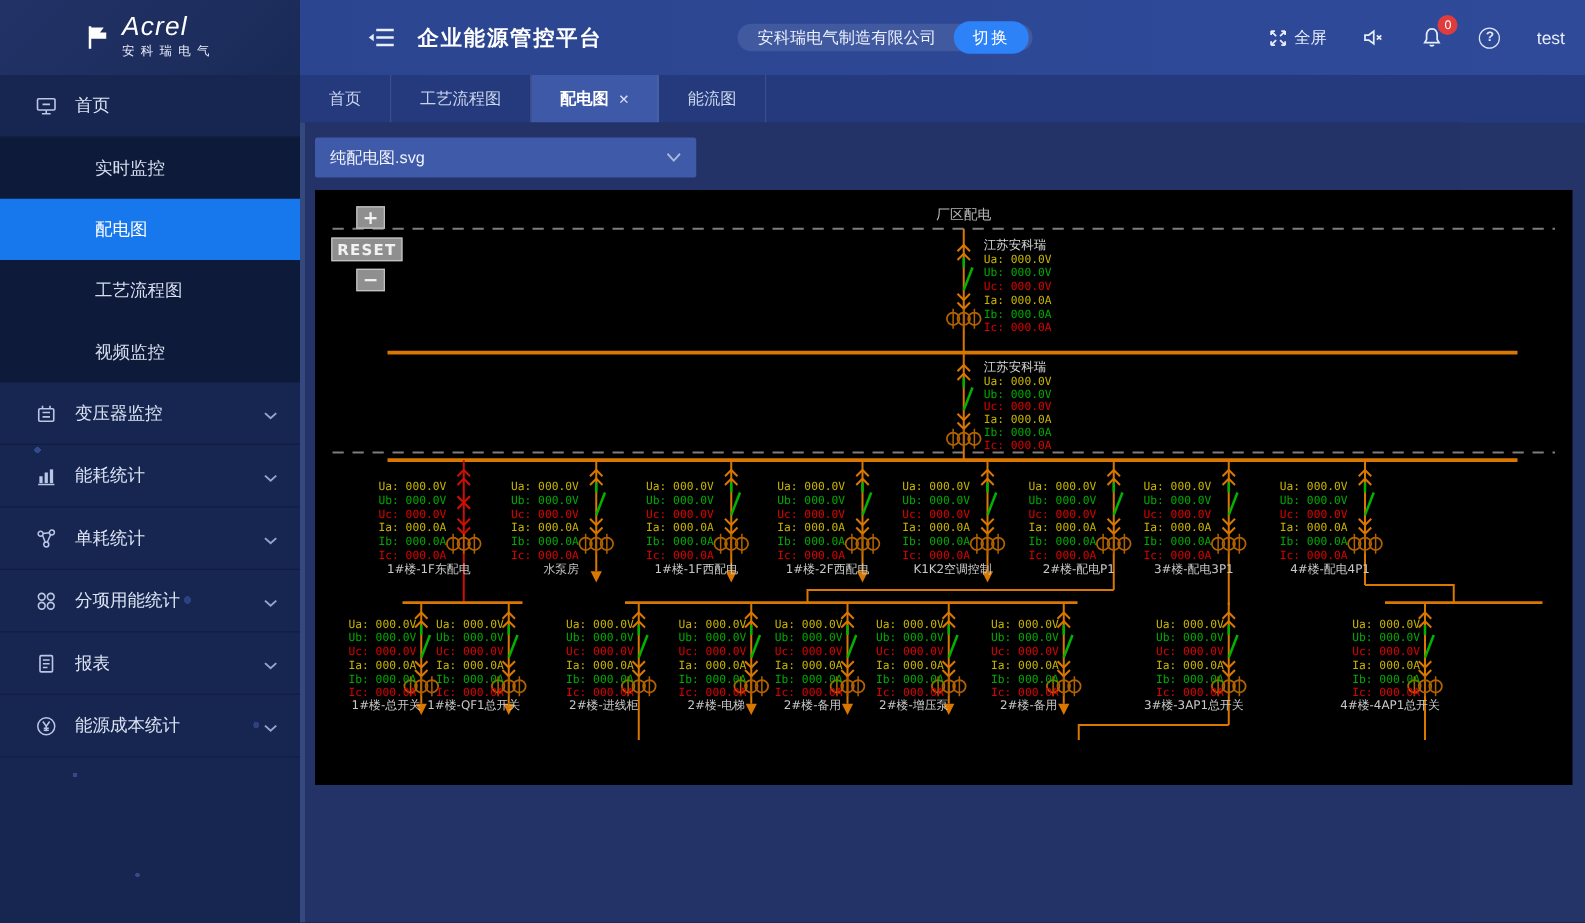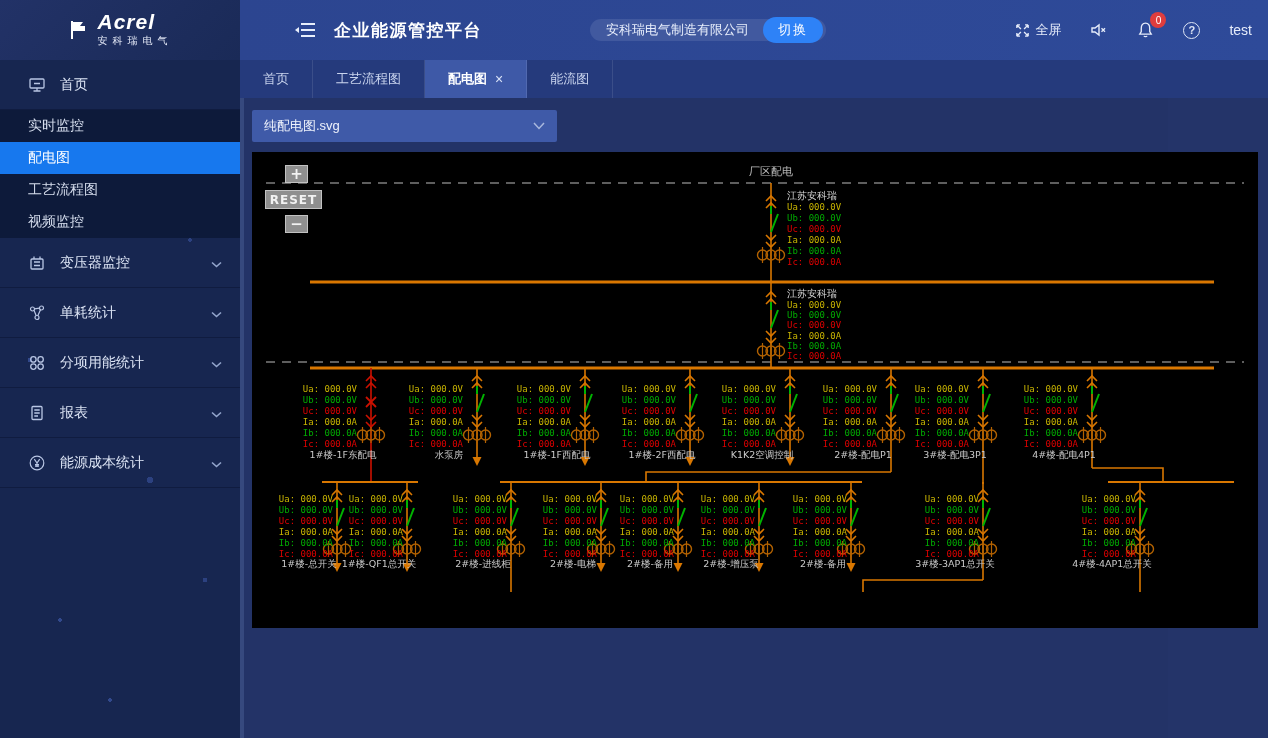--- a/index.html
+++ b/index.html
@@ -5,21 +5,21 @@
   * { margin:0; padding:0; box-sizing:border-box; }
   html,body { width:1268px; height:738px; overflow:hidden; background:#243469;
     font-family:"Liberation Sans","DejaVu Sans",sans-serif; }
   .app { position:relative; width:1268px; height:738px; }
 
   
   .topbar { position:absolute; left:0; top:0; width:1268px; height:60px; display:flex; z-index:5; }
   .logo-zone { width:240px; height:60px; background:linear-gradient(135deg,#223267,#1a2a57);
     display:flex; align-items:center; justify-content:center; gap:8px; }
   .logo-text { color:#fff; text-align:left; }
-  .logo-brand { display:block; font-size:21px; font-weight:bold; font-style:italic; letter-spacing:1px; line-height:20px;}
+  .logo-brand { display:block; font-size:21px; font-weight:normal; font-style:italic; letter-spacing:1px; line-height:20px;}
   .logo-sub { display:block; font-size:10px; letter-spacing:5px; color:#e8edfa; margin-top:2px;}
   .topbar-main { flex:1; background:linear-gradient(90deg,#2c4590,#2e4a99); display:flex; align-items:center;padding-left:28px; }
   .collapse-btn { margin-left:26px; cursor:pointer; display:flex; align-items:center; }
   .app-title { color:#fff; font-size:17px; font-weight:bold; letter-spacing:1.5px; margin-left:18px; }
   .company-pill { margin-left:108px; height:22px; background:#41599f; border-radius:15px;
     display:flex; align-items:center; padding:0 3px 0 16px; gap:14px; }
   .company-name { color:#e9effc; font-size:13px; }
   .switch-btn { height:26px; padding:0 15px; border:none; border-radius:13px; background:#2e82f7;
     color:#fff; font-size:13px; letter-spacing:2px; cursor:pointer; font-family:inherit;}
   .topbar-right { margin-left:auto; display:flex; align-items:center; gap:29px; padding-right:16px; color:#e6ecfa;}
@@ -39,21 +39,21 @@
       radial-gradient(circle 3px at 150px 420px, #2c4180 99%, transparent),
       radial-gradient(circle 2px at 60px 560px, #32498c 99%, transparent),
       radial-gradient(circle 2.5px at 205px 520px, #2c4180 99%, transparent),
       radial-gradient(circle 2px at 110px 640px, #32498c 99%, transparent);}
   .side-item { height:50px; display:flex; align-items:center; padding:0 18px 0 28px;
     color:#dde5f5; font-size:14px; cursor:pointer; border-bottom:1px solid rgba(9,18,45,.45); }
   .side-item .mi { width:18px; height:18px; margin-right:14px; display:flex; align-items:center;}
   .side-item .lbl { flex:1; }
   .side-item.open { background:rgba(255,255,255,.04); }
   .submenu { background:#0d1a3a; }
-  .sub-item { height:32px; display:flex; align-items:center; padding-left:28px; color:#d6deee;
+  .sub-item { height:49px; display:flex; align-items:center; padding-left:76px; color:#d6deee;
     font-size:14px; cursor:pointer; }
   .sub-item.active { background:#1778ee; color:#fff; }
 
   
   .tabbar { position:absolute; left:240px; top:60px; width:1028px; height:38px; background:#253a7c; display:flex; }
   .tab { height:38px; padding:0 23px; display:flex; align-items:center; gap:8px; color:#c9d4ee;
     font-size:13px; cursor:pointer; border-right:1px solid rgba(255,255,255,.10); }
   .tab.active { background:#3e59a7; color:#fff; font-weight:bold; }
   .tab .x { font-weight:normal; font-size:14px; color:#dbe4f8; cursor:pointer; }
 
@@ -157,20 +157,36 @@
       <div class="side-item">
         <span class="mi">
           <svg width="18" height="18" viewBox="0 0 18 18">
             <g stroke="#b9c6e4" stroke-width="1.3" fill="none">
               <rect x="3" y="5" width="12" height="10" rx="1"></rect>
               <path d="M6 2.5 V5 M12 2.5 V5 M6 8 H12 M6 11.5 H12"></path>
             </g>
           </svg>
         </span>
         <span class="lbl">变压器监控</span>
+        <span><svg width="11" height="7" viewBox="0 0 11 7">
+            <path d="M1 1.5 L5.5 5.5 L10 1.5" stroke="#93a5cc" stroke-width="1.6" fill="none"></path>
+          </svg></span>
+      </div>
+      <div class="side-item">
+        <span class="mi">
+          <svg width="18" height="18" viewBox="0 0 18 18">
+            <g fill="#b9c6e4">
+              <rect x="3.5" y="9" width="2.6" height="5.5"></rect>
+              <rect x="7.7" y="6" width="2.6" height="8.5"></rect>
+              <rect x="11.9" y="3.5" width="2.6" height="11"></rect>
+            </g>
+            <path d="M2.5 15.5 H15.5" stroke="#b9c6e4" stroke-width="1.2"></path>
+          </svg>
+        </span>
+        <span class="lbl">能耗统计</span>
         <span><svg width="11" height="7" viewBox="0 0 11 7">
             <path d="M1 1.5 L5.5 5.5 L10 1.5" stroke="#93a5cc" stroke-width="1.6" fill="none"></path>
           </svg></span>
       </div>
       <div class="side-item">
         <span class="mi">
           <svg width="18" height="18" viewBox="0 0 18 18">
             <g stroke="#b9c6e4" stroke-width="1.2" fill="none">
               <circle cx="4.5" cy="5" r="2"></circle>
               <circle cx="13.5" cy="4" r="2"></circle>

